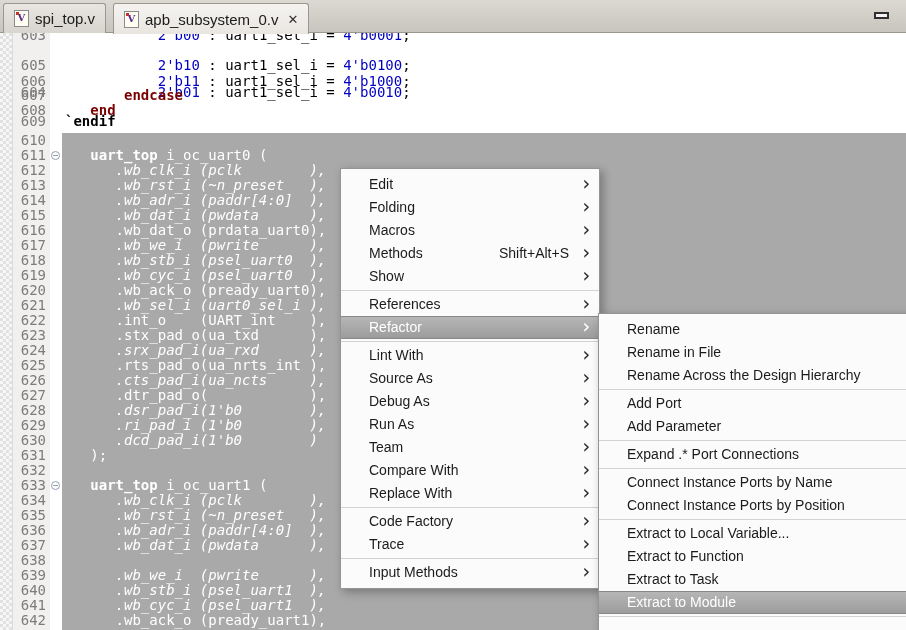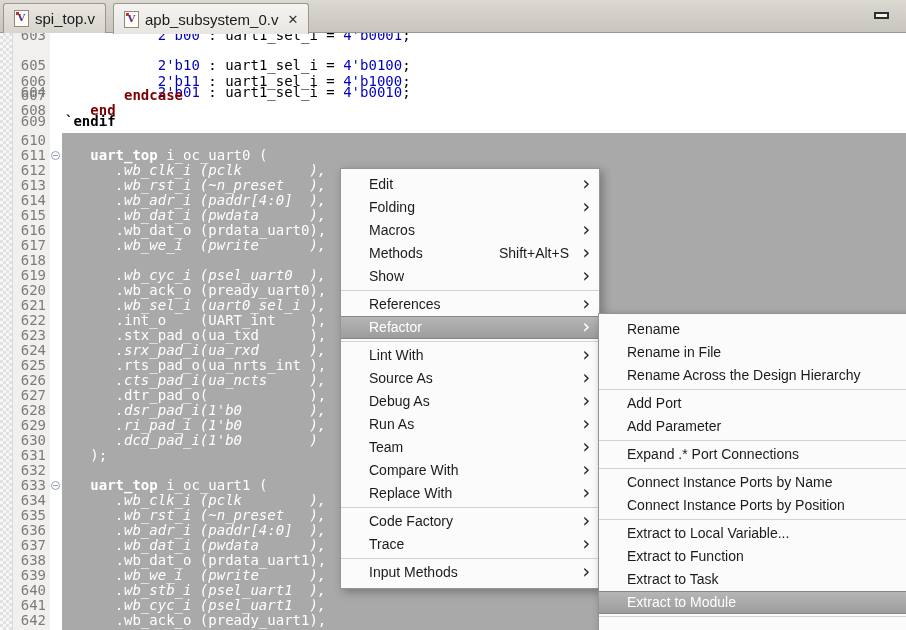--- a/index.html
+++ b/index.html
@@ -141,20 +141,21 @@
       <div class="row" style="top: 190px;">
         <span class="lnum">616</span>
         <span class="code"><span class="seg-w">      .wb_dat_o (prdata_uart0),</span></span>
       </div>
       <div class="row" style="top: 205px;">
         <span class="lnum">617</span>
         <span class="code"><span class="seg-wi">      .wb_we_i  (pwrite      ),</span></span>
       </div>
       <div class="row" style="top: 220px;">
         <span class="lnum">618</span>
+        <span class="code"><span class="seg-wi">      .wb_stb_i (psel_uart0  ),</span></span>
       </div>
       <div class="row" style="top: 235px;">
         <span class="lnum">619</span>
         <span class="code"><span class="seg-wi">      .wb_cyc_i (psel_uart0  ),</span></span>
       </div>
       <div class="row" style="top: 250px;">
         <span class="lnum">620</span>
         <span class="code"><span class="seg-w">      .wb_ack_o (pready_uart0),</span></span>
       </div>
       <div class="row" style="top: 265px;">
@@ -221,21 +222,20 @@
       <div class="row" style="top: 490px;">
         <span class="lnum">636</span>
         <span class="code"><span class="seg-wi">      .wb_adr_i (paddr[4:0]  ),</span></span>
       </div>
       <div class="row" style="top: 505px;">
         <span class="lnum">637</span>
         <span class="code"><span class="seg-wi">      .wb_dat_i (pwdata      ),</span></span>
       </div>
       <div class="row" style="top: 520px;">
         <span class="lnum">638</span>
-        <span class="code"><span class="seg-w">      .wb_dat_o (prdata_uart1),</span></span>
       </div>
       <div class="row" style="top: 535px;">
         <span class="lnum">639</span>
         <span class="code"><span class="seg-wi">      .wb_we_i  (pwrite      ),</span></span>
       </div>
       <div class="row" style="top: 550px;">
         <span class="lnum">640</span>
         <span class="code"><span class="seg-wi">      .wb_stb_i (psel_uart1  ),</span></span>
       </div>
       <div class="row" style="top: 565px;">

